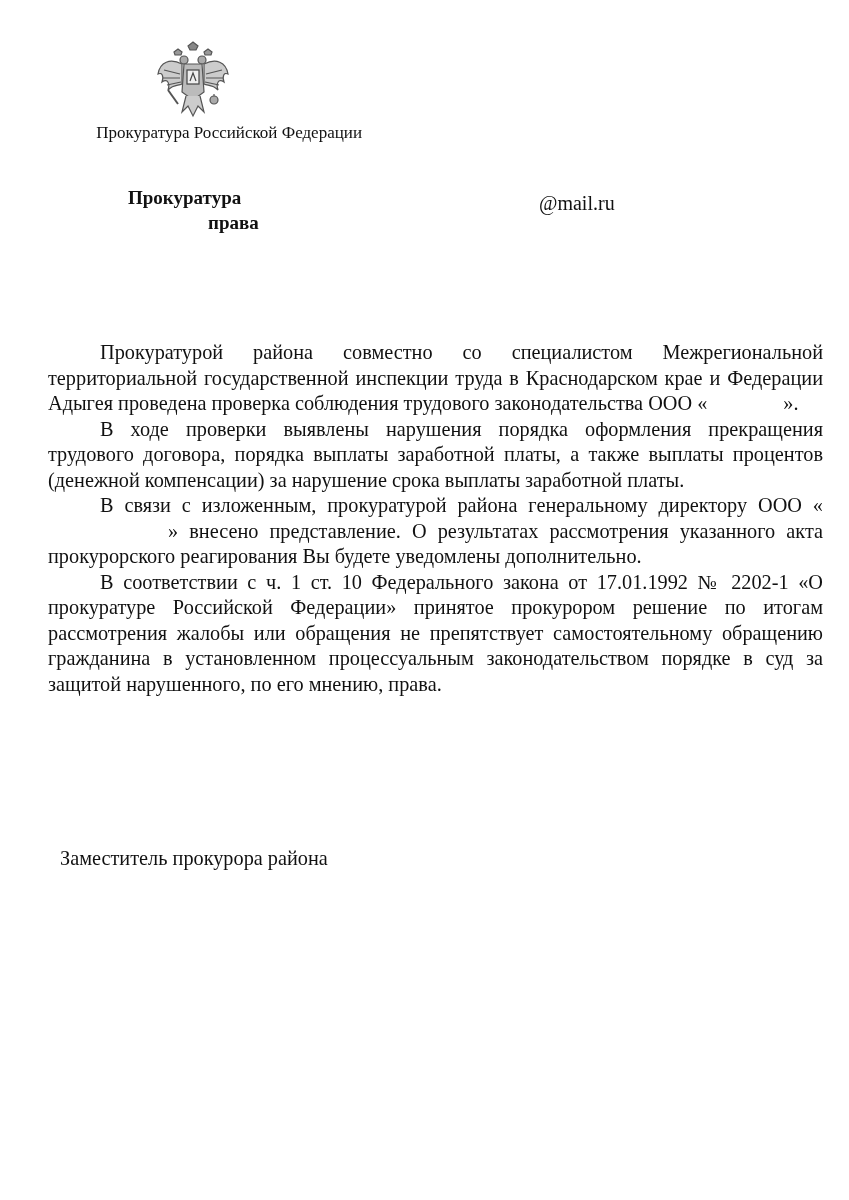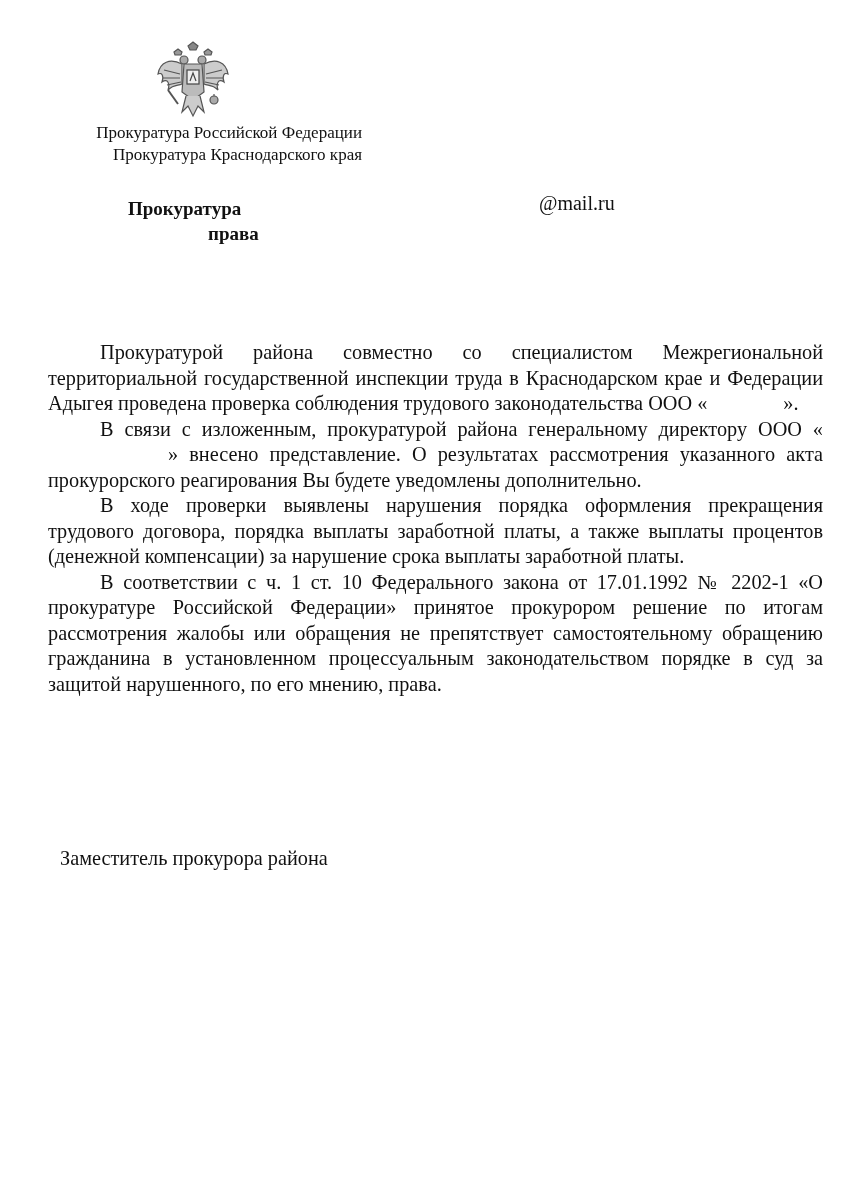--- a/index.html
+++ b/index.html
@@ -28,21 +28,21 @@
       top: 122px;
       width: 310px;
       text-align: right;
       font-size: 17px;
       line-height: 22px;
     }
     .org-line { display: block; white-space: nowrap; }
     .office-title {
       position: absolute;
       left: 128px;
-      top: 196px;
+      top: 185px;
       font-weight: bold;
       font-size: 19px;
       line-height: 25px;
     }
     .office-title .l1 { display: block; }
     .office-title .l2 { display: block; padding-left: 80px; }
     .recipient {
       position: absolute;
       left: 539px;
       top: 191px;
@@ -104,30 +104,29 @@
 
       <path d="M16 50 L26 64" stroke-width="2"></path>
       <circle cx="62" cy="60" r="4" fill="#aaa"></circle>
       <path d="M62 54 L62 56"></path>
     </g>
   </svg>
 </div>
 
 <div class="org-block">
   <span class="org-line">Прокуратура Российской Федерации</span>
-  <span class="org-line">Прокуратура Краснодарского края</span>
 </div>
 
 <div class="office-title">
   <span class="l1">Прокуратура</span>
   <span class="l2">права</span>
 </div>
 
 <div class="recipient">@mail.ru</div>
 
 <div class="body-text">
   <p class="para"><span>Прокуратурой района совместно со специалистом Межрегиональной территориальной государственной инспекции труда в Краснодарском крае и Федерации Адыгея проведена проверка соблюдения трудового законодательства ООО «</span><span class="redacted"></span><span>».</span></p>
+  <p class="para">В ходе проверки выявлены нарушения порядка оформления прекращения трудового договора, порядка выплаты заработной платы, а также выплаты процентов (денежной компенсации) за нарушение срока выплаты заработной платы.</p>
   <p class="para"><span>В связи с изложенным, прокуратурой района генеральному директору ООО «</span><span class="redacted wide"></span><span>» внесено представление. О результатах рассмотрения указанного акта прокурорского реагирования Вы будете уведомлены дополнительно.</span></p>
-  <p class="para">В ходе проверки выявлены нарушения порядка оформления прекращения трудового договора, порядка выплаты заработной платы, а также выплаты процентов (денежной компенсации) за нарушение срока выплаты заработной платы.</p>
   <p class="para">В соответствии с ч. 1 ст. 10 Федерального закона от 17.01.1992 № 2202-1 «О прокуратуре Российской Федерации» принятое прокурором решение по итогам рассмотрения жалобы или обращения не препятствует самостоятельному обращению гражданина в установленном процессуальным законодательством порядке в суд за защитой нарушенного, по его мнению, права.</p>
 </div>
 
 <div class="signature">Заместитель прокурора района</div>
 
 </body></html>

